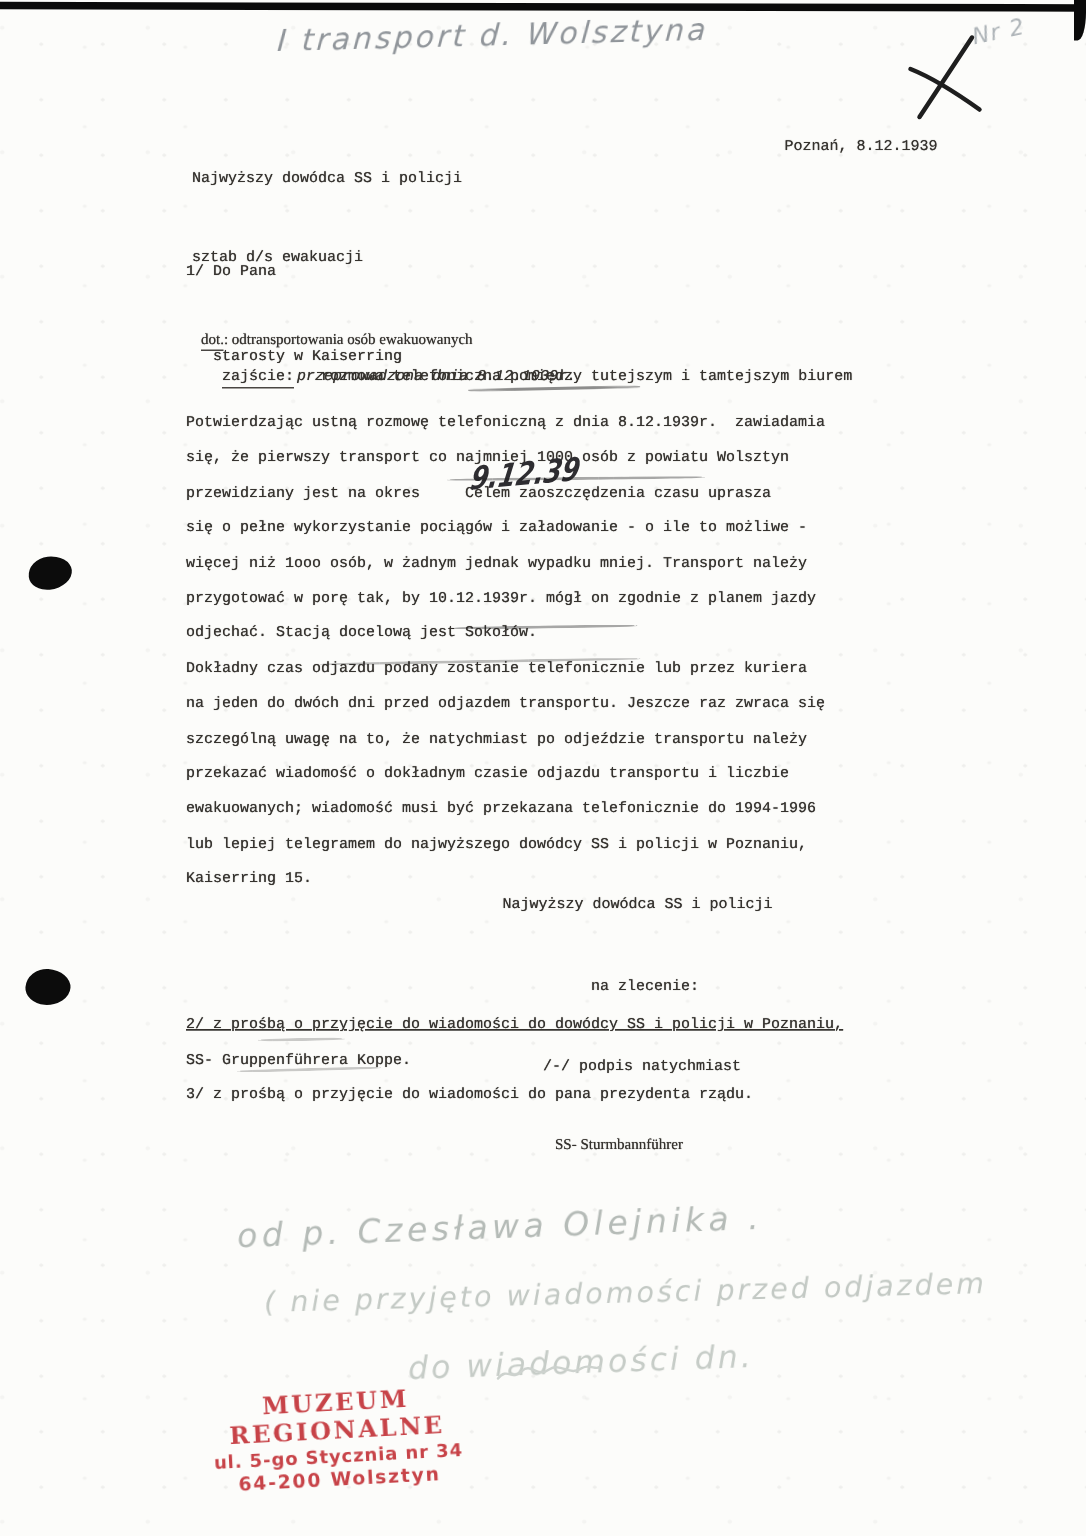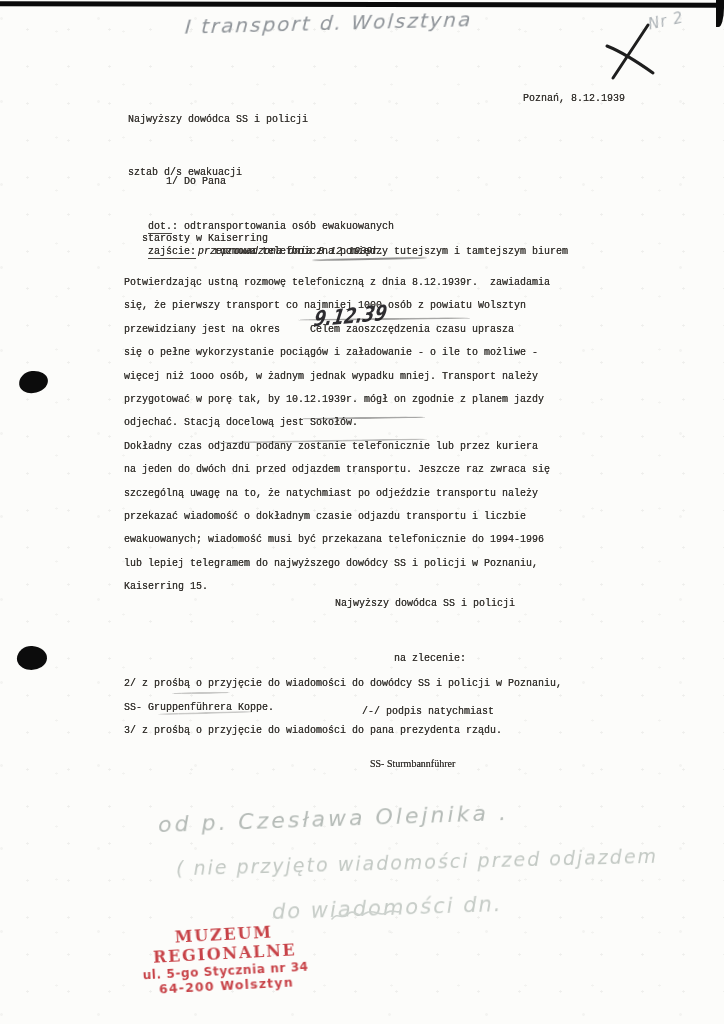--- a/index.html
+++ b/index.html
@@ -11,21 +11,21 @@
       radial-gradient(rgba(60,60,55,.05) 1px, transparent 1.6px),
       radial-gradient(rgba(90,90,85,.05) 1.2px, transparent 1.8px);
     background-size:41px 37px,67px 53px,97px 83px;
     background-position:7px 11px,23px 5px,50px 60px;
     font-family:"Liberation Mono",monospace;
     color:#35322e;
   }
   .tw{position:absolute;white-space:pre;font-size:10px;line-height:23.4px;
       text-shadow:0 0 .5px rgba(40,38,34,.85);}
   .tight{line-height:17.5px;}
-  .mid{line-height:19px;text-align:center;}
+  .mid{line-height:19px;}
   .ul{border-bottom:1.3px solid rgba(53,50,46,.9);padding-bottom:1px;}
   .hand{position:absolute;font-family:"DejaVu Sans",sans-serif;font-style:italic;white-space:pre;}
   .pencil{filter:blur(.3px);}
   .pline{position:absolute;border-top:2px solid rgba(30,30,30,.5);border-radius:45%;}
   .pdash{border-top:2px dashed rgba(30,30,30,.38);}
   .blob{position:absolute;background:#0c0c0c;border-radius:48% 52% 55% 45%/55% 48% 52% 45%;}
   .edge{position:absolute;background:#0a0a0a;}
   .stamp{position:absolute;left:122px;top:925px;width:206px;text-align:center;
          transform:rotate(-3deg);opacity:.93;filter:blur(.2px);}
   .stamp-l1{font-family:"DejaVu Serif",serif;font-weight:bold;font-size:16px;letter-spacing:1.8px;}
@@ -54,21 +54,21 @@
     <div>Najwyższy dowódca SS i policji</div>
     <div>sztab d/s ewakuacji</div>
   </div>
   <div class="tw" style="left:523px;top:87px;">Poznań, 8.12.1939</div>
 
   <div class="tw mid" style="left:124px;top:134px;">
     <div>1/ Do Pana</div>
     <div>   starosty w Kaiserring</div>
   </div>
 
-  <div class="tw" style="left:124px;top:192px;">
+  <div class="tw" style="left:124px;top:192px;font-family:Liberation Serif, serif;">
     <span class="ul">dot.</span><span>: odtransportowania osób ewakuowanych</span>
   </div>
   <div class="tw" style="left:124px;top:217px;">
     <span class="ul">zajście:</span><span>   rozmowa telefoniczna pomiędzy tutejszym i tamtejszym biurem</span>
   </div>
   <div class="tw" style="left:198px;top:240px;font-style:italic;">przeprowadzona dnia 8.12.1939r.</div>
 
   <div class="tw" style="left:124px;top:271px;"><div>Potwierdzając ustną rozmowę telefoniczną z dnia 8.12.1939r.  zawiadamia</div><div>się, że pierwszy transport co najmniej 1000 osób z powiatu Wolsztyn</div><div>przewidziany jest na okres     Celem zaoszczędzenia czasu uprasza</div><div>się o pełne wykorzystanie pociągów i załadowanie - o ile to możliwe -</div><div>więcej niż 1ooo osób, w żadnym jednak wypadku mniej. Transport należy</div><div>przygotować w porę tak, by 10.12.1939r. mógł on zgodnie z planem jazdy</div><div>odjechać. Stacją docelową jest Sokołów.</div><div>Dokładny czas odjazdu podany zostanie telefonicznie lub przez kuriera</div><div>na jeden do dwóch dni przed odjazdem transportu. Jeszcze raz zwraca się</div><div>szczególną uwagę na to, że natychmiast po odjeździe transportu należy</div><div>przekazać wiadomość o dokładnym czasie odjazdu transportu i liczbie</div><div>ewakuowanych; wiadomość musi być przekazana telefonicznie do 1994-1996</div><div>lub lepiej telegramem do najwyższego dowódcy SS i policji w Poznaniu,</div><div>Kaiserring 15.</div></div>
 
   <div class="hand" style="left:316px;top:307px;font-size:21px;font-weight:bold;color:#2e2d31;transform:rotate(-5deg) skewX(-14deg) scaleX(.82);transform-origin:left top;">9.12.39</div>
@@ -80,21 +80,21 @@
   <div class="pline pdash" style="left:172px;top:692px;width:58px;transform:rotate(-1deg);opacity:.6;"></div>
   <div class="pline pdash" style="left:158px;top:712px;width:96px;transform:rotate(-1.5deg);opacity:.6;"></div>
 
   <div class="tw" style="left:335px;top:592px;">Najwyższy dowódca SS i policji</div>
   <div class="tw tight" style="left:362px;top:615px;">
     <div style="padding-left:32px;">na zlecenie:</div>
     <div>/-/ podpis natychmiast</div>
     <div style="padding-left:8px;font-family:Liberation Serif, serif;">SS- Sturmbannführer</div>
   </div>
 
-  <div class="tw" style="left:124px;top:672px;">2/ z prośbą o przyjęcie do wiadomości do dowódcy SS i policji w Poznaniu,</div>
+  <div class="tw" style="left:124px;top:672px;text-decoration:underline;">2/ z prośbą o przyjęcie do wiadomości do dowódcy SS i policji w Poznaniu,</div>
   <div class="tw" style="left:124px;top:696px;">SS- Gruppenführera Koppe.</div>
   <div class="tw" style="left:124px;top:719px;">3/ z prośbą o przyjęcie do wiadomości do pana prezydenta rządu.</div>
 
   <div class="hand pencil" style="left:158px;top:806px;font-size:22px;letter-spacing:3px;color:#b5bbb7;transform:rotate(-2deg);filter:blur(.4px);">od p. Czesława Olejnika .</div>
   <div class="hand pencil" style="left:176px;top:851px;font-size:19px;letter-spacing:2px;color:#c3c9c4;transform:rotate(-1.5deg);filter:blur(.5px);">( nie przyjęto wiadomości przed odjazdem</div>
   <div class="hand pencil" style="left:272px;top:896px;font-size:21px;letter-spacing:2px;color:#c6ccc7;transform:rotate(-2deg);filter:blur(.5px);">do wiadomości dn.</div>
 
   <svg style="left:330px;top:905px;" width="72" height="22" viewBox="0 0 72 22">
     <path d="M2 14 C8 6 12 16 18 9 C24 3 28 14 36 8 C44 3 50 13 58 7 C63 4 68 9 70 6" stroke="#cdd2ce" stroke-width="1.6" fill="none" stroke-linecap="round"></path>
   </svg>

